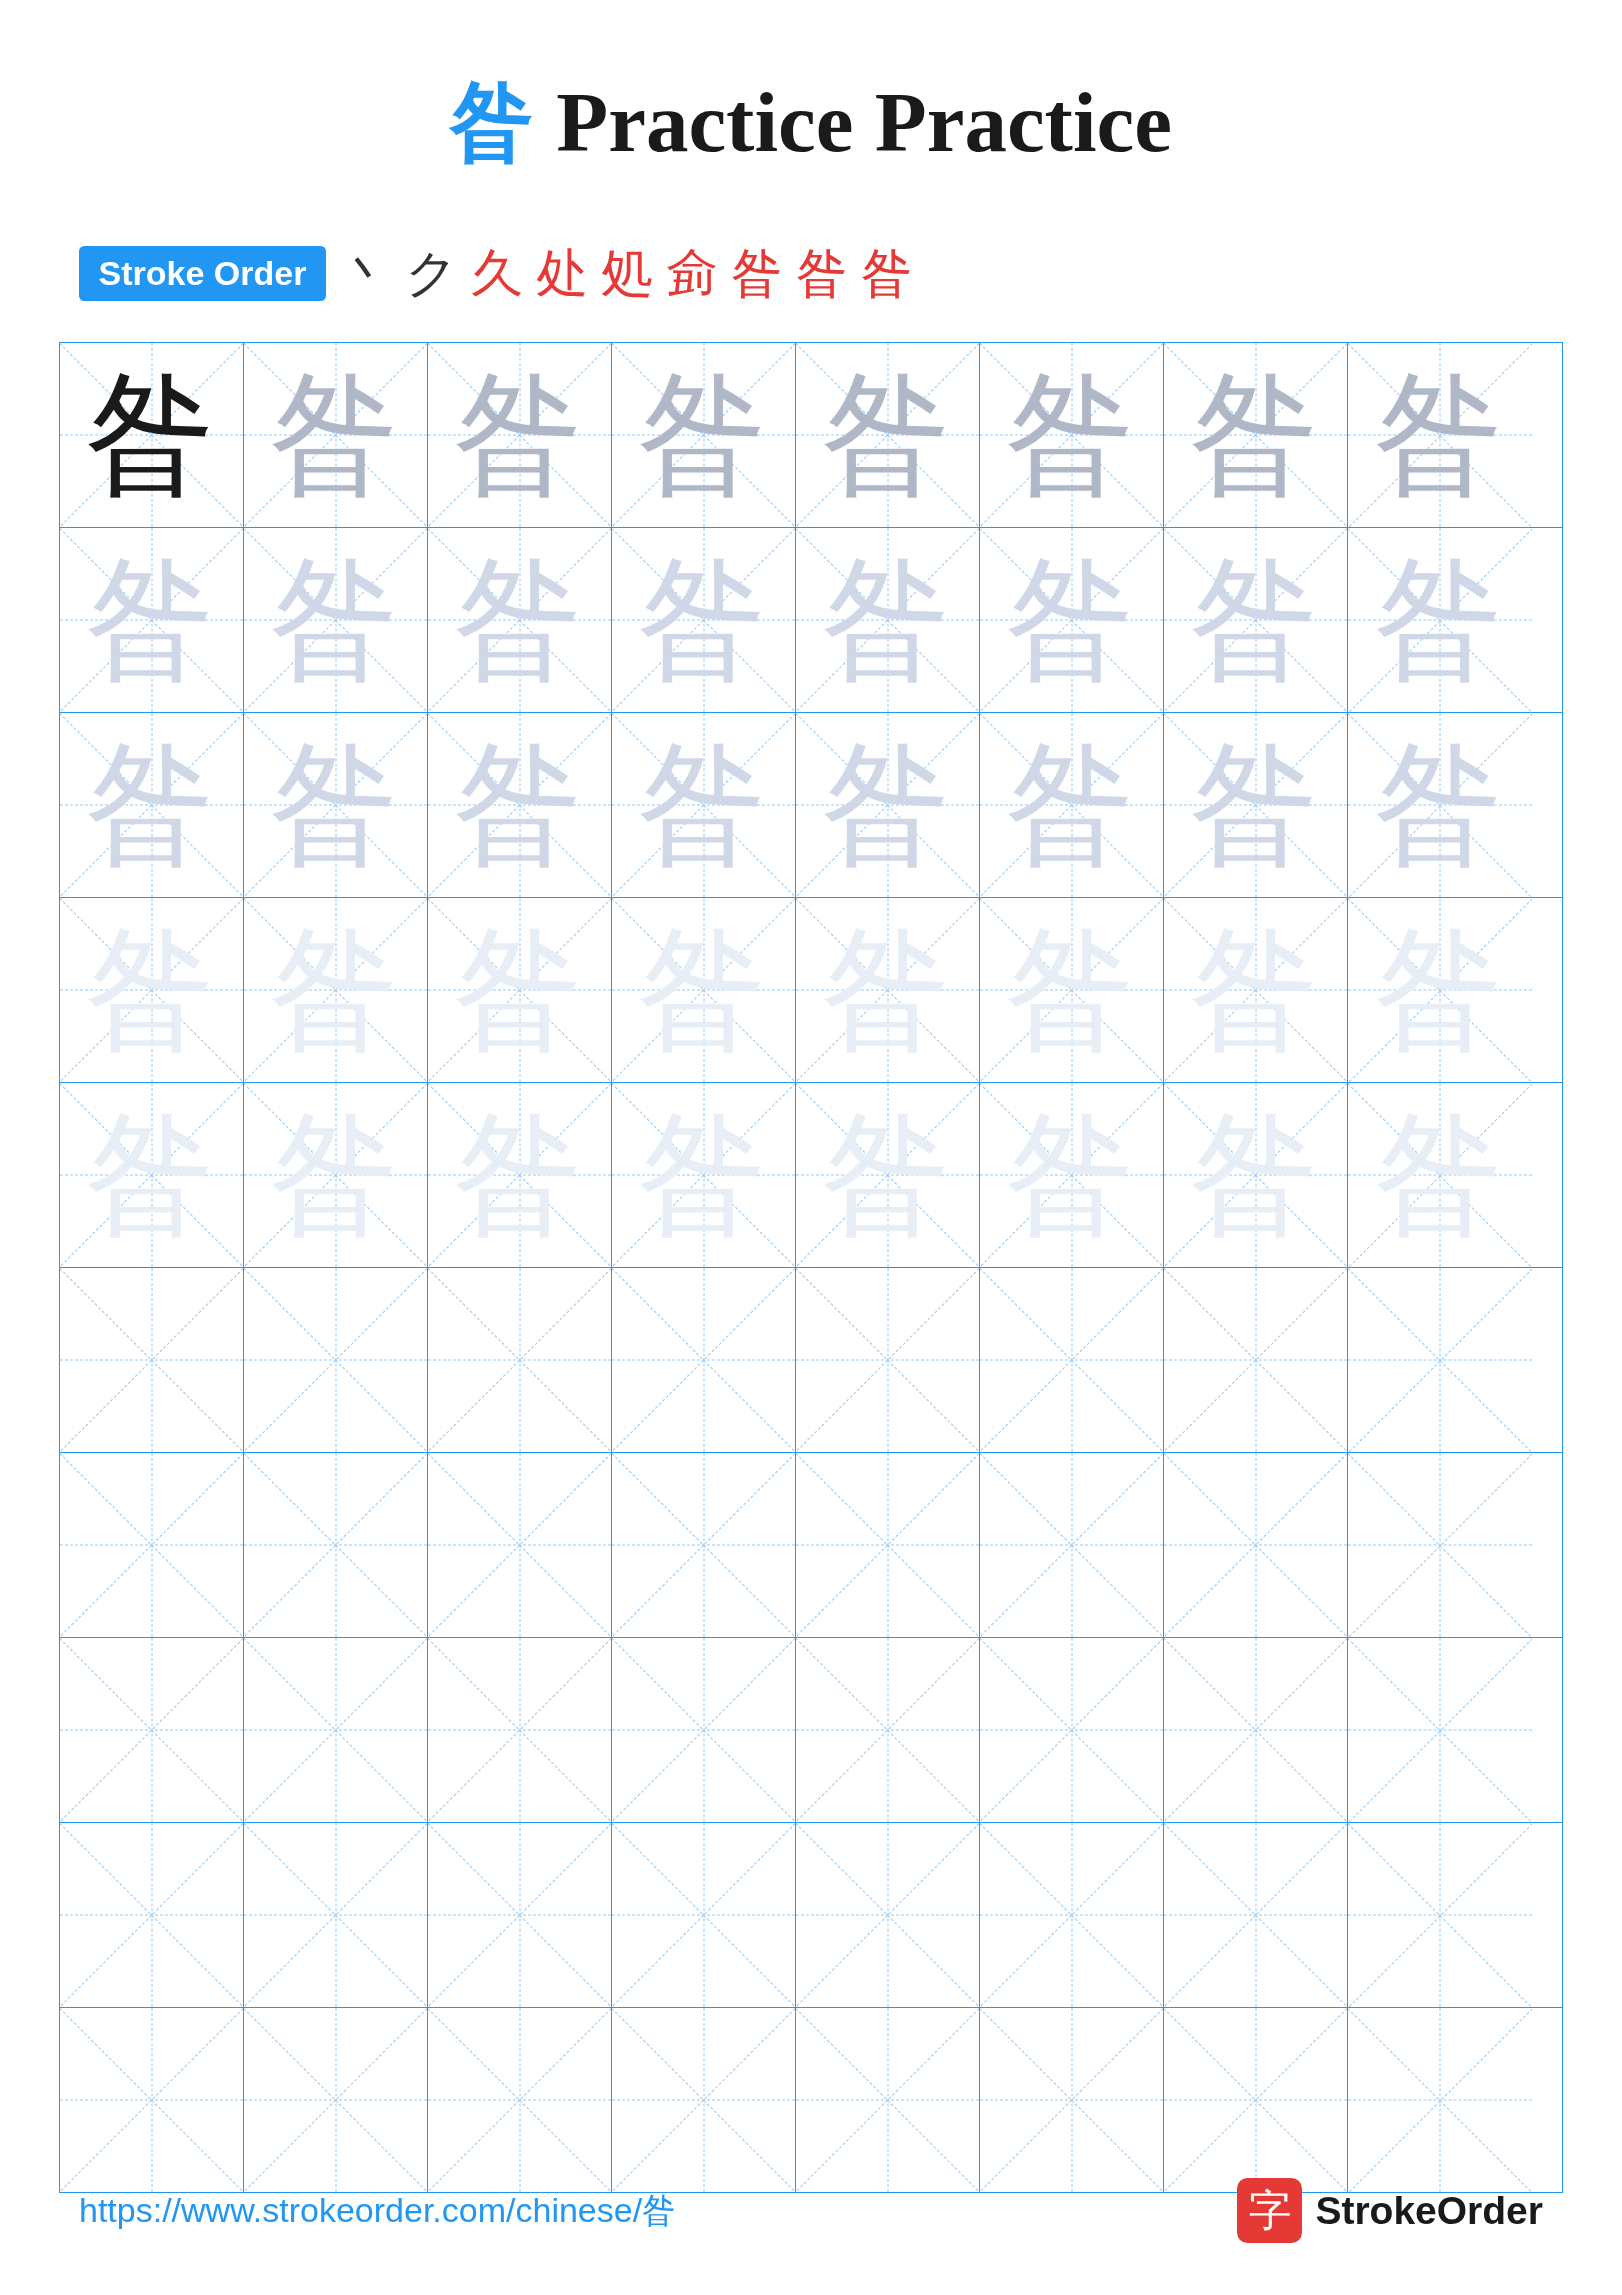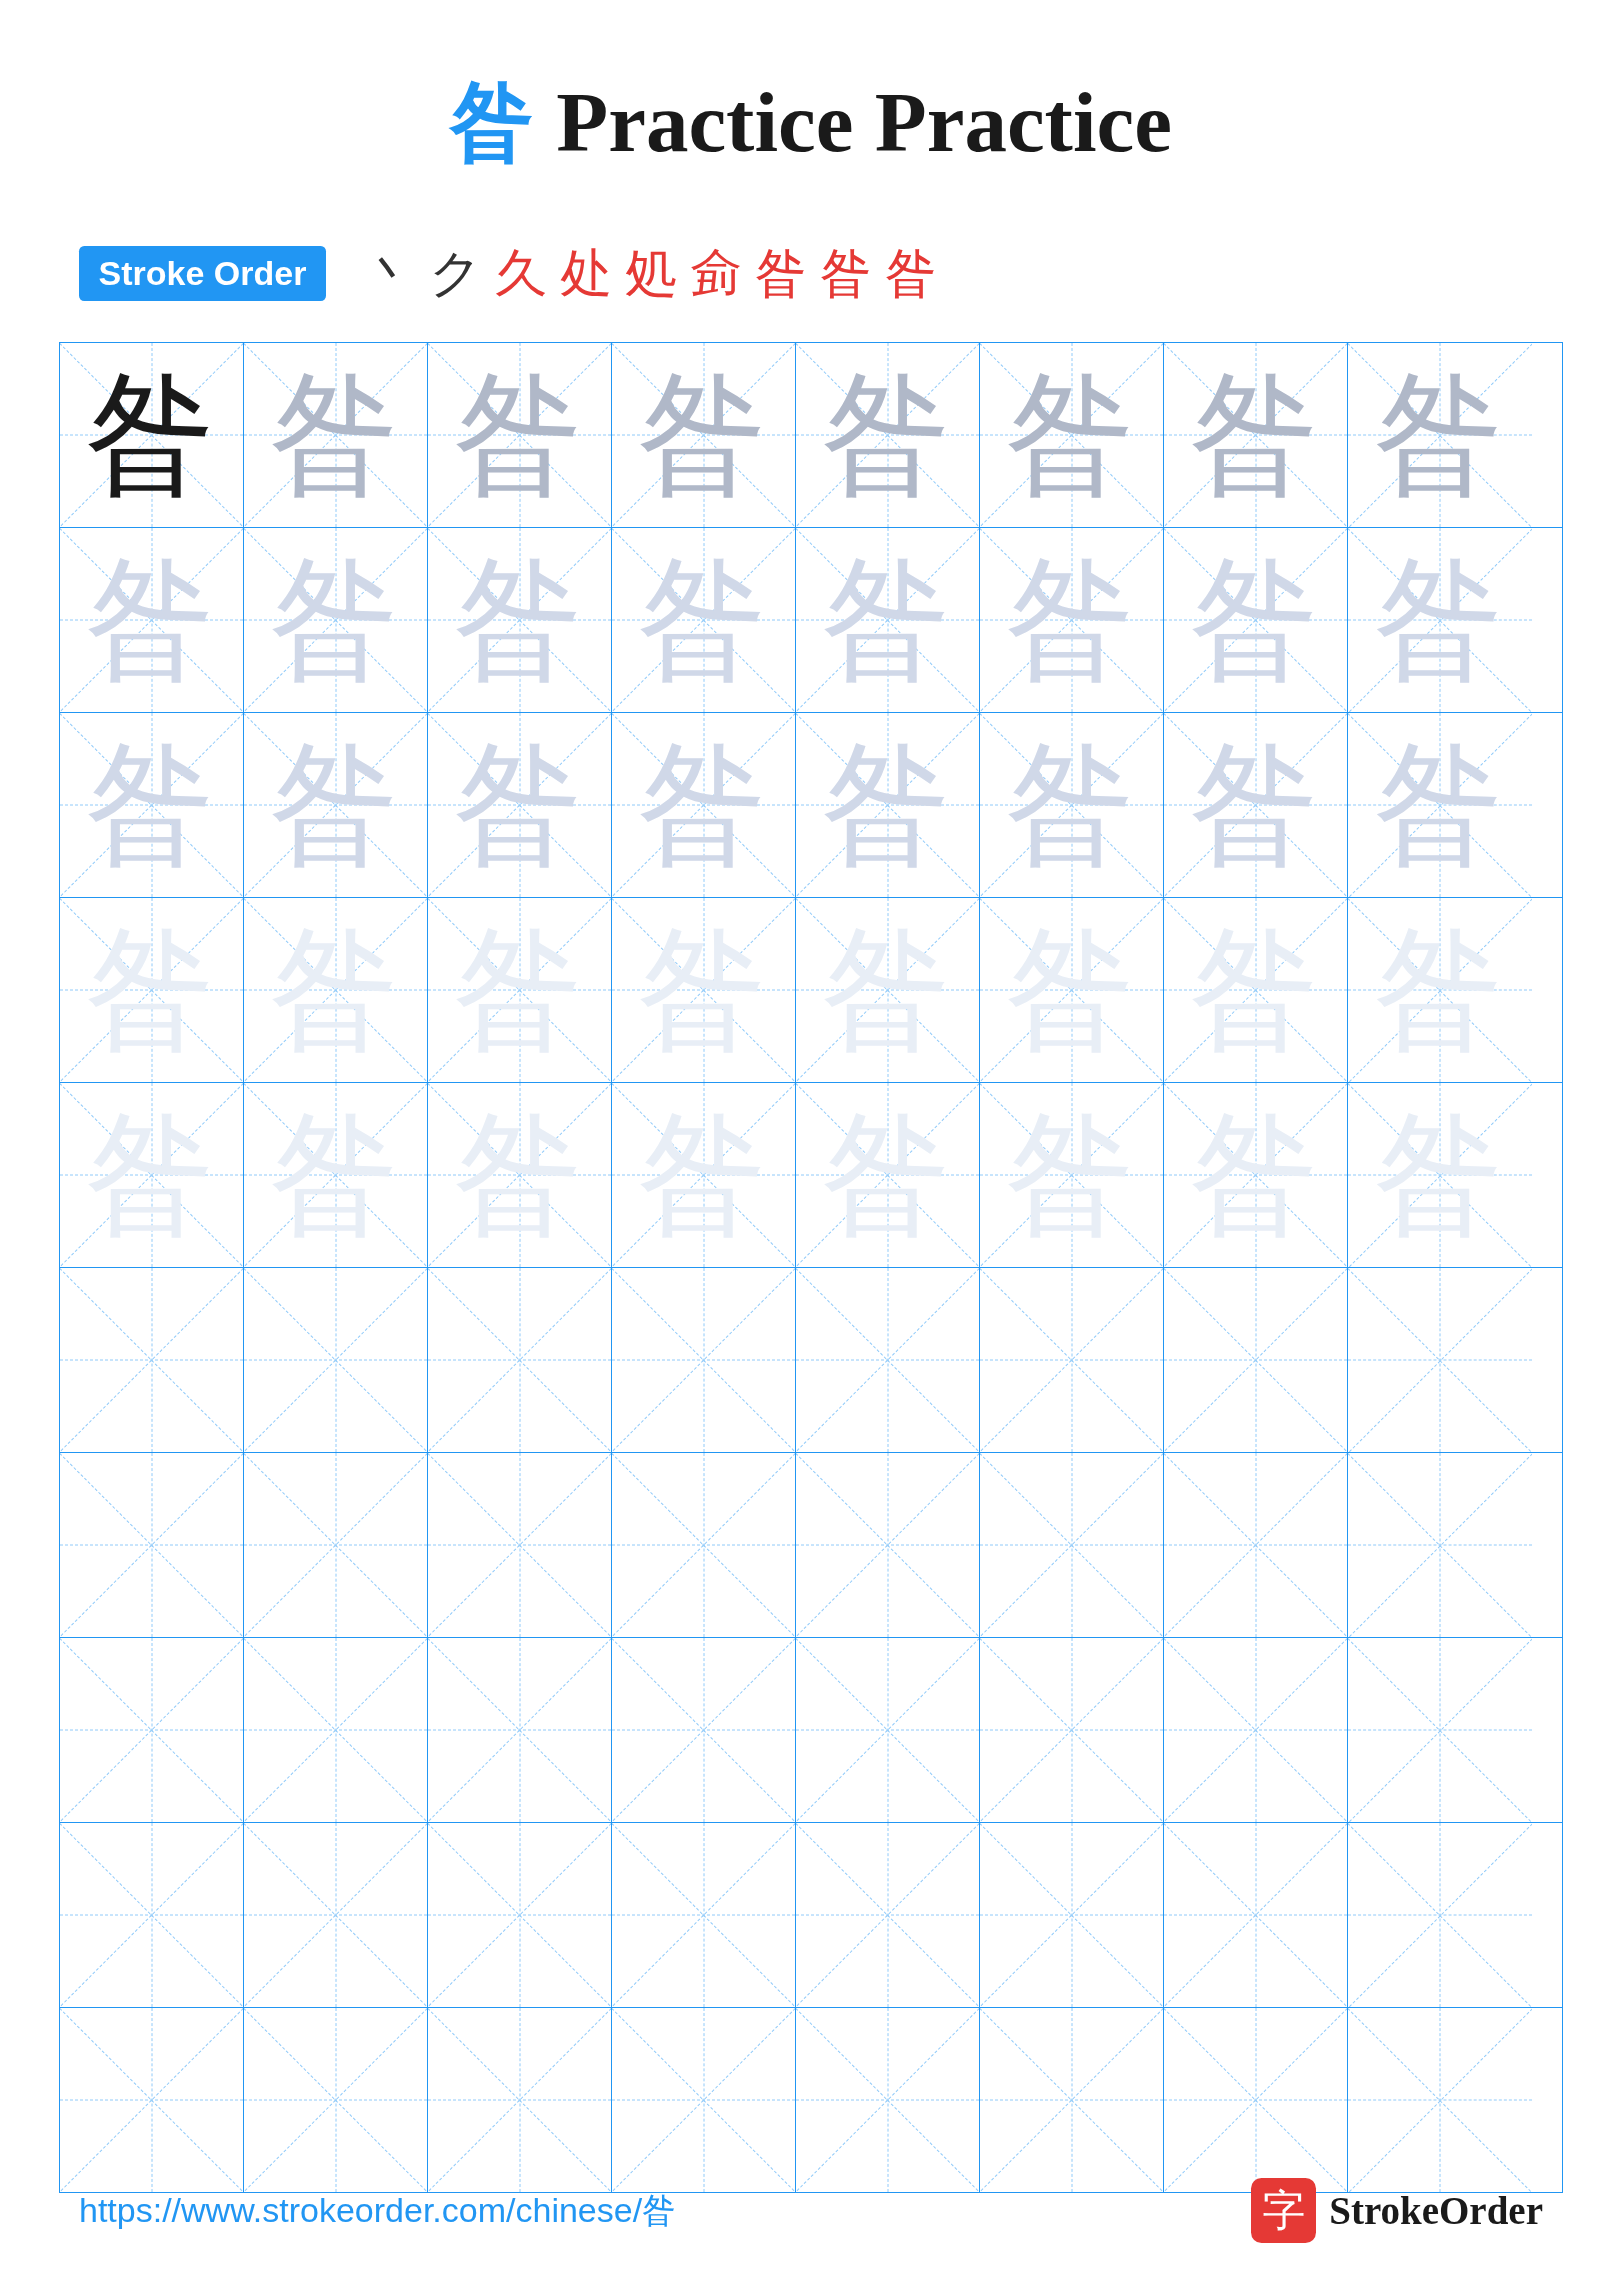--- a/index.html
+++ b/index.html
@@ -23,21 +23,21 @@
     }
 
     .page-title .char {
       color: #2196F3;
     }
 
     .stroke-order-row {
       display: flex;
       align-items: center;
       padding: 19.6px 79px 33px 79px;
-      gap: 38px;
+      gap: 14px;
       font-size: 59px;
     }
 
     .stroke-order-badge {
       background: #2196F3;
       color: white;
       font-size: 34px;
       font-weight: bold;
       padding: 7.9px 19.6px;
       border-radius: 5.2px;
@@ -200,21 +200,21 @@
       align-items: center;
       justify-content: center;
       font-size: 43px;
       color: white;
     }
 
     .footer-logo-text {
       font-size: 39px;
       font-weight: bold;
       color: #1a1a1a;
-      font-family: Liberation Serif, serif;
+      font-family: Liberation Sans, sans-serif;
     }
   </style>
 </head>
 <body>
 
 <div class="page-title">
   <span class="char">昝</span>
   <span> Practice Practice</span>
 </div>
 

